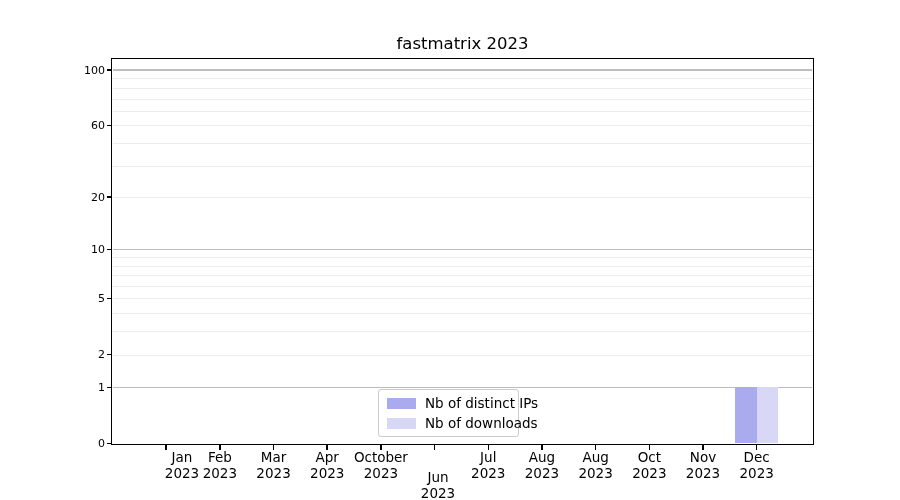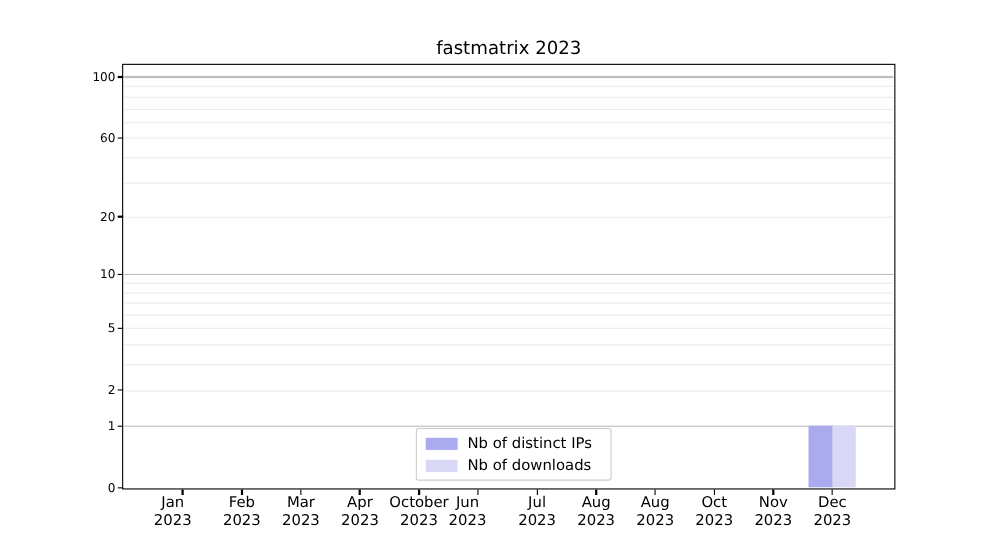--- a/index.html
+++ b/index.html
@@ -13,21 +13,21 @@
   .gridline.minor{height:1px;background:#ececec;}
   .plot-frame{position:absolute;left:111.2px;top:58.2px;width:702.6px;height:387.2px;
               border:1.8px solid #000;box-sizing:border-box;z-index:3;}
   .bar{position:absolute;z-index:2;}
   .ytick{position:absolute;left:106.5px;width:5px;height:1.5px;background:#000;z-index:4;}
   .xtick{position:absolute;top:444.5px;width:1.5px;height:5px;background:#000;z-index:4;}
   .ytick-label{position:absolute;left:45px;width:60px;text-align:right;
                font-size:11px;line-height:17px;z-index:4;}
   .xtick-label{position:absolute;top:450px;width:64px;text-align:center;
                font-size:13.5px;line-height:15.5px;z-index:4;}
-  .legend{position:absolute;left:378px;top:389px;width:178px;height:48px;box-sizing:border-box;
+  .legend{position:absolute;left:378px;top:389px;width:141px;height:48px;box-sizing:border-box;
           background:rgba(255,255,255,0.9);border:1px solid #cccccc;border-radius:3px;
           display:flex;flex-direction:column;justify-content:center;gap:4px;
           padding:4px 8px;z-index:5;}
   .legend-row{display:flex;align-items:center;gap:9px;}
   .legend-swatch{width:29px;height:11px;flex:0 0 29px;}
   .legend-label{font-size:13.5px;line-height:16px;white-space:nowrap;}
 </style>
 </head>
 <body>
 
@@ -71,21 +71,21 @@
       <div class="ytick-label" style="top: 289.994px;">5</div>
       <div class="ytick" style="top: 248.689px;"></div>
       <div class="ytick-label" style="top: 240.939px;">10</div>
       <div class="ytick" style="top: 196.358px;"></div>
       <div class="ytick-label" style="top: 188.608px;">20</div>
       <div class="ytick" style="top: 124.549px;"></div>
       <div class="ytick-label" style="top: 116.799px;">60</div>
       <div class="ytick" style="top: 69.25px;"></div>
       <div class="ytick-label" style="top: 61.5px;">100</div>
       <div class="xtick" style="left: 165.45px;"></div>
-      <div class="xtick-label" style="left: 125px;">
+      <div class="xtick-label" style="left: 150px;">
         <div>Jan</div>
         <div>2023</div>
       </div>
       <div class="xtick" style="left: 219.13px;"></div>
       <div class="xtick-label" style="left: 187.88px;">
         <div>Feb</div>
         <div>2023</div>
       </div>
       <div class="xtick" style="left: 272.81px;"></div>
       <div class="xtick-label" style="left: 241.56px;">
@@ -96,21 +96,21 @@
       <div class="xtick-label" style="left: 295.24px;">
         <div>Apr</div>
         <div>2023</div>
       </div>
       <div class="xtick" style="left: 380.17px;"></div>
       <div class="xtick-label" style="left: 348.92px;">
         <div>October</div>
         <div>2023</div>
       </div>
       <div class="xtick" style="left: 433.85px;"></div>
-      <div class="xtick-label" style="left: 393px;">
+      <div class="xtick-label" style="left: 406px; margin-top: 20px;">
         <div>Jun</div>
         <div>2023</div>
       </div>
       <div class="xtick" style="left: 487.53px;"></div>
       <div class="xtick-label" style="left: 456.28px;">
         <div>Jul</div>
         <div>2023</div>
       </div>
       <div class="xtick" style="left: 541.21px;"></div>
       <div class="xtick-label" style="left: 509.96px;">

